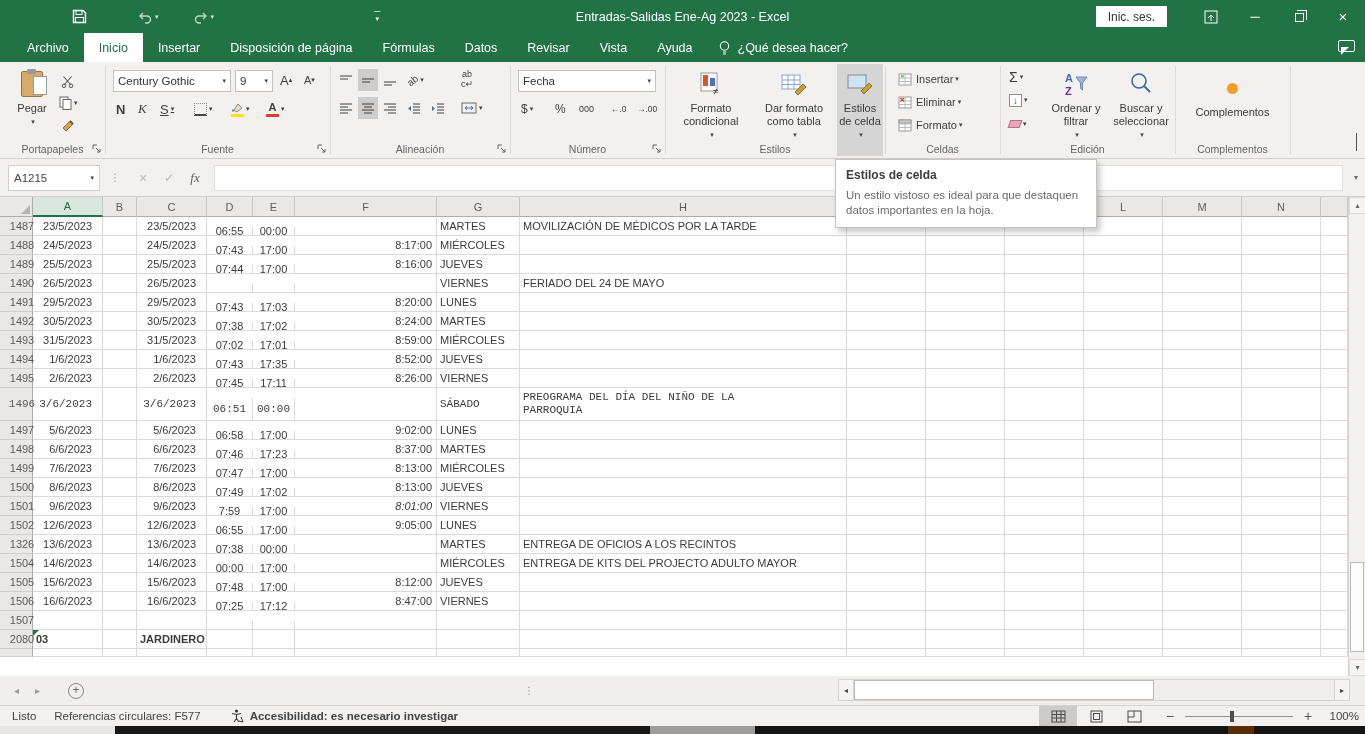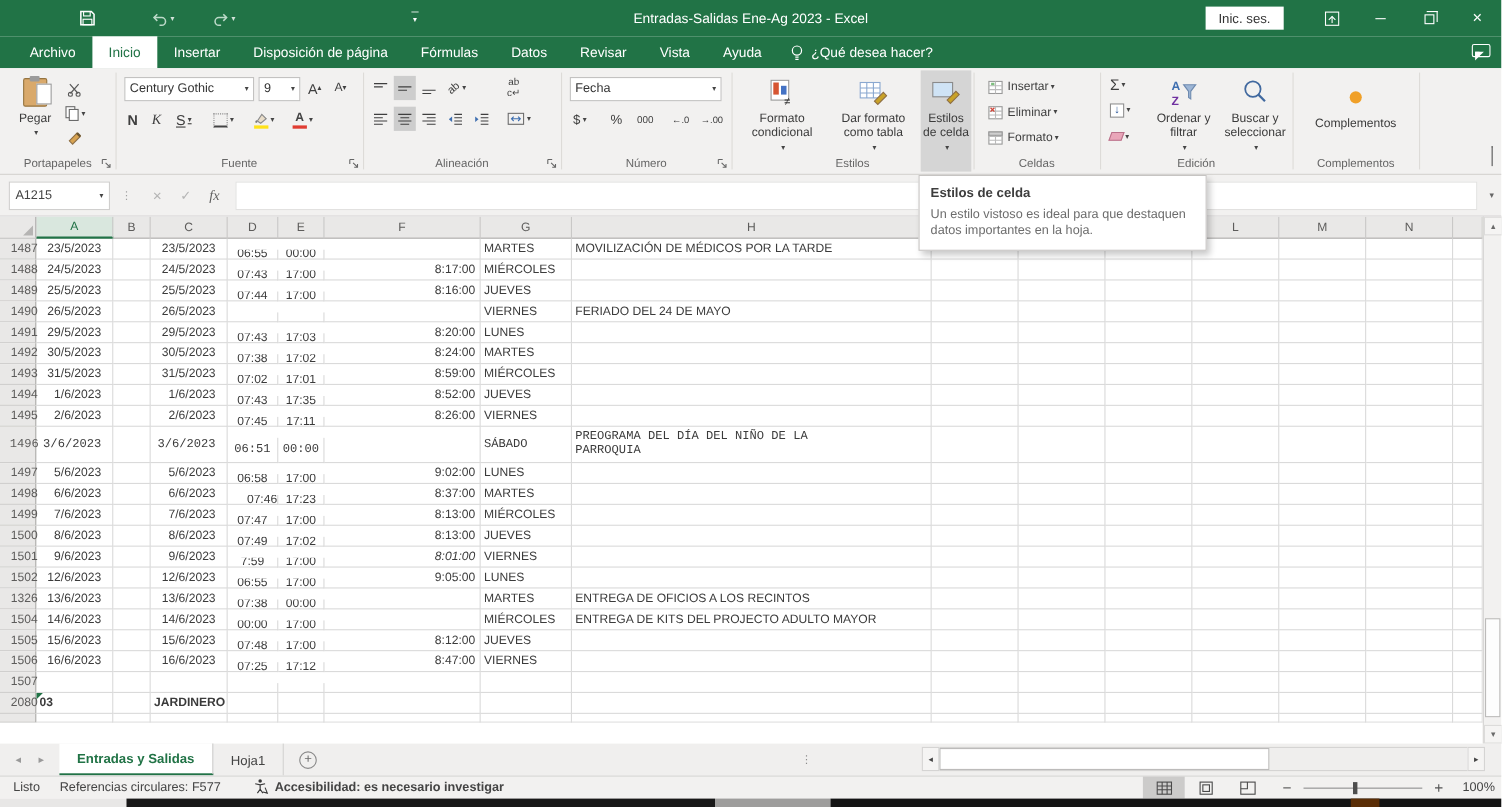--- a/index.html
+++ b/index.html
@@ -865,21 +865,21 @@
         </div>
         <div class="grow">
           <div class="rowh">1498</div>
           <div class="cell ar" style="width: 70px;">
             <span>6/6/2023</span>
           </div>
           <div class="cell" style="width: 34px;"></div>
           <div class="cell ar" style="width: 70px;">
             <span>6/6/2023</span>
           </div>
-          <div class="cell ac" style="width: 46px; justify-content: flex-end;">
+          <div class="cell ac" style="width: 46px;">
             <span>07:46</span>
           </div>
           <div class="cell ac" style="width: 42px;">
             <span>17:23</span>
           </div>
           <div class="cell ar2" style="width: 142px;">
             <span>8:37:00</span>
           </div>
           <div class="cell al" style="width: 83px;">
             <span>MARTES</span>
@@ -1204,24 +1204,20 @@
   <div class="tooltip">
     <div class="tt-title">Estilos de celda</div>
     <div class="tt-body">Un estilo vistoso es ideal para que destaquen datos importantes en la hoja.</div>
   </div>
 
   <div class="sheetbar">
     <div class="snav">
       <span>◂</span>
       <span>▸</span>
     </div>
-    <div style="display:flex;">
-        <div class="stab active">Entradas y Salidas</div>
-        <div class="stab">Hoja1</div>
-      </div>
     <div class="addsheet">+</div>
     <div class="tabsplit" style="margin-left:440px;">⋮</div>
   </div>
   <div class="hscroll">
     <div class="hsb">◂</div>
     <div class="htrack">
         <div class="hthumb"></div>
       </div>
     <div class="hsb">▸</div>
   </div>

